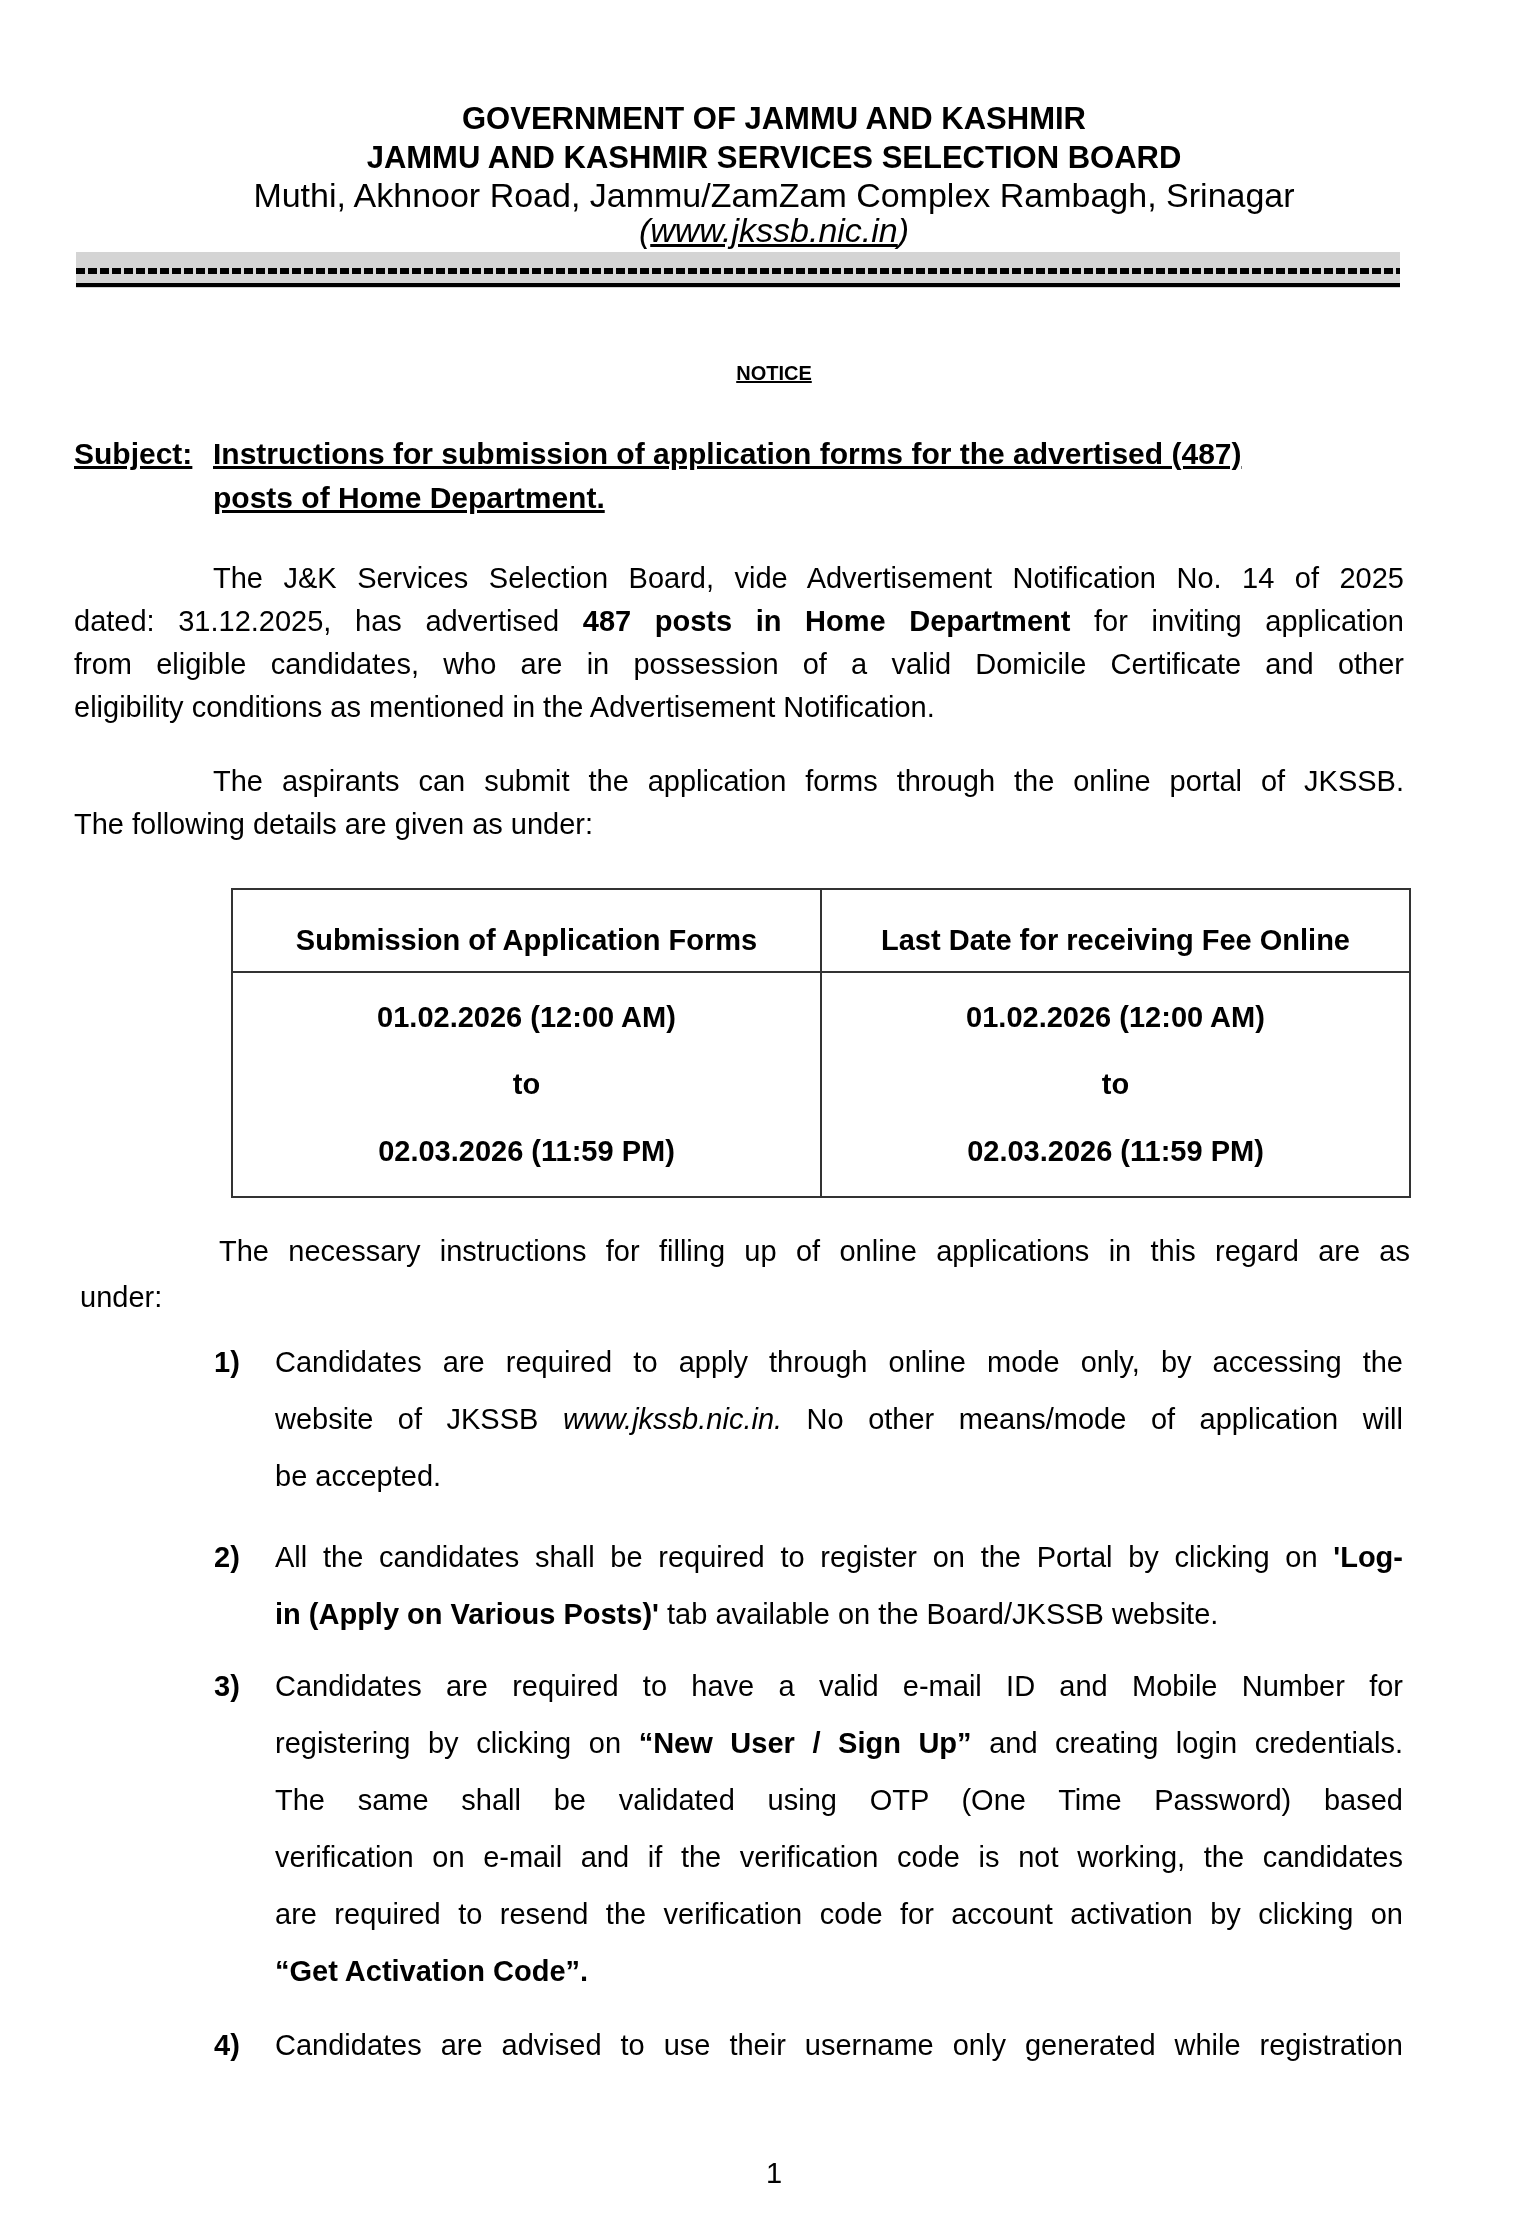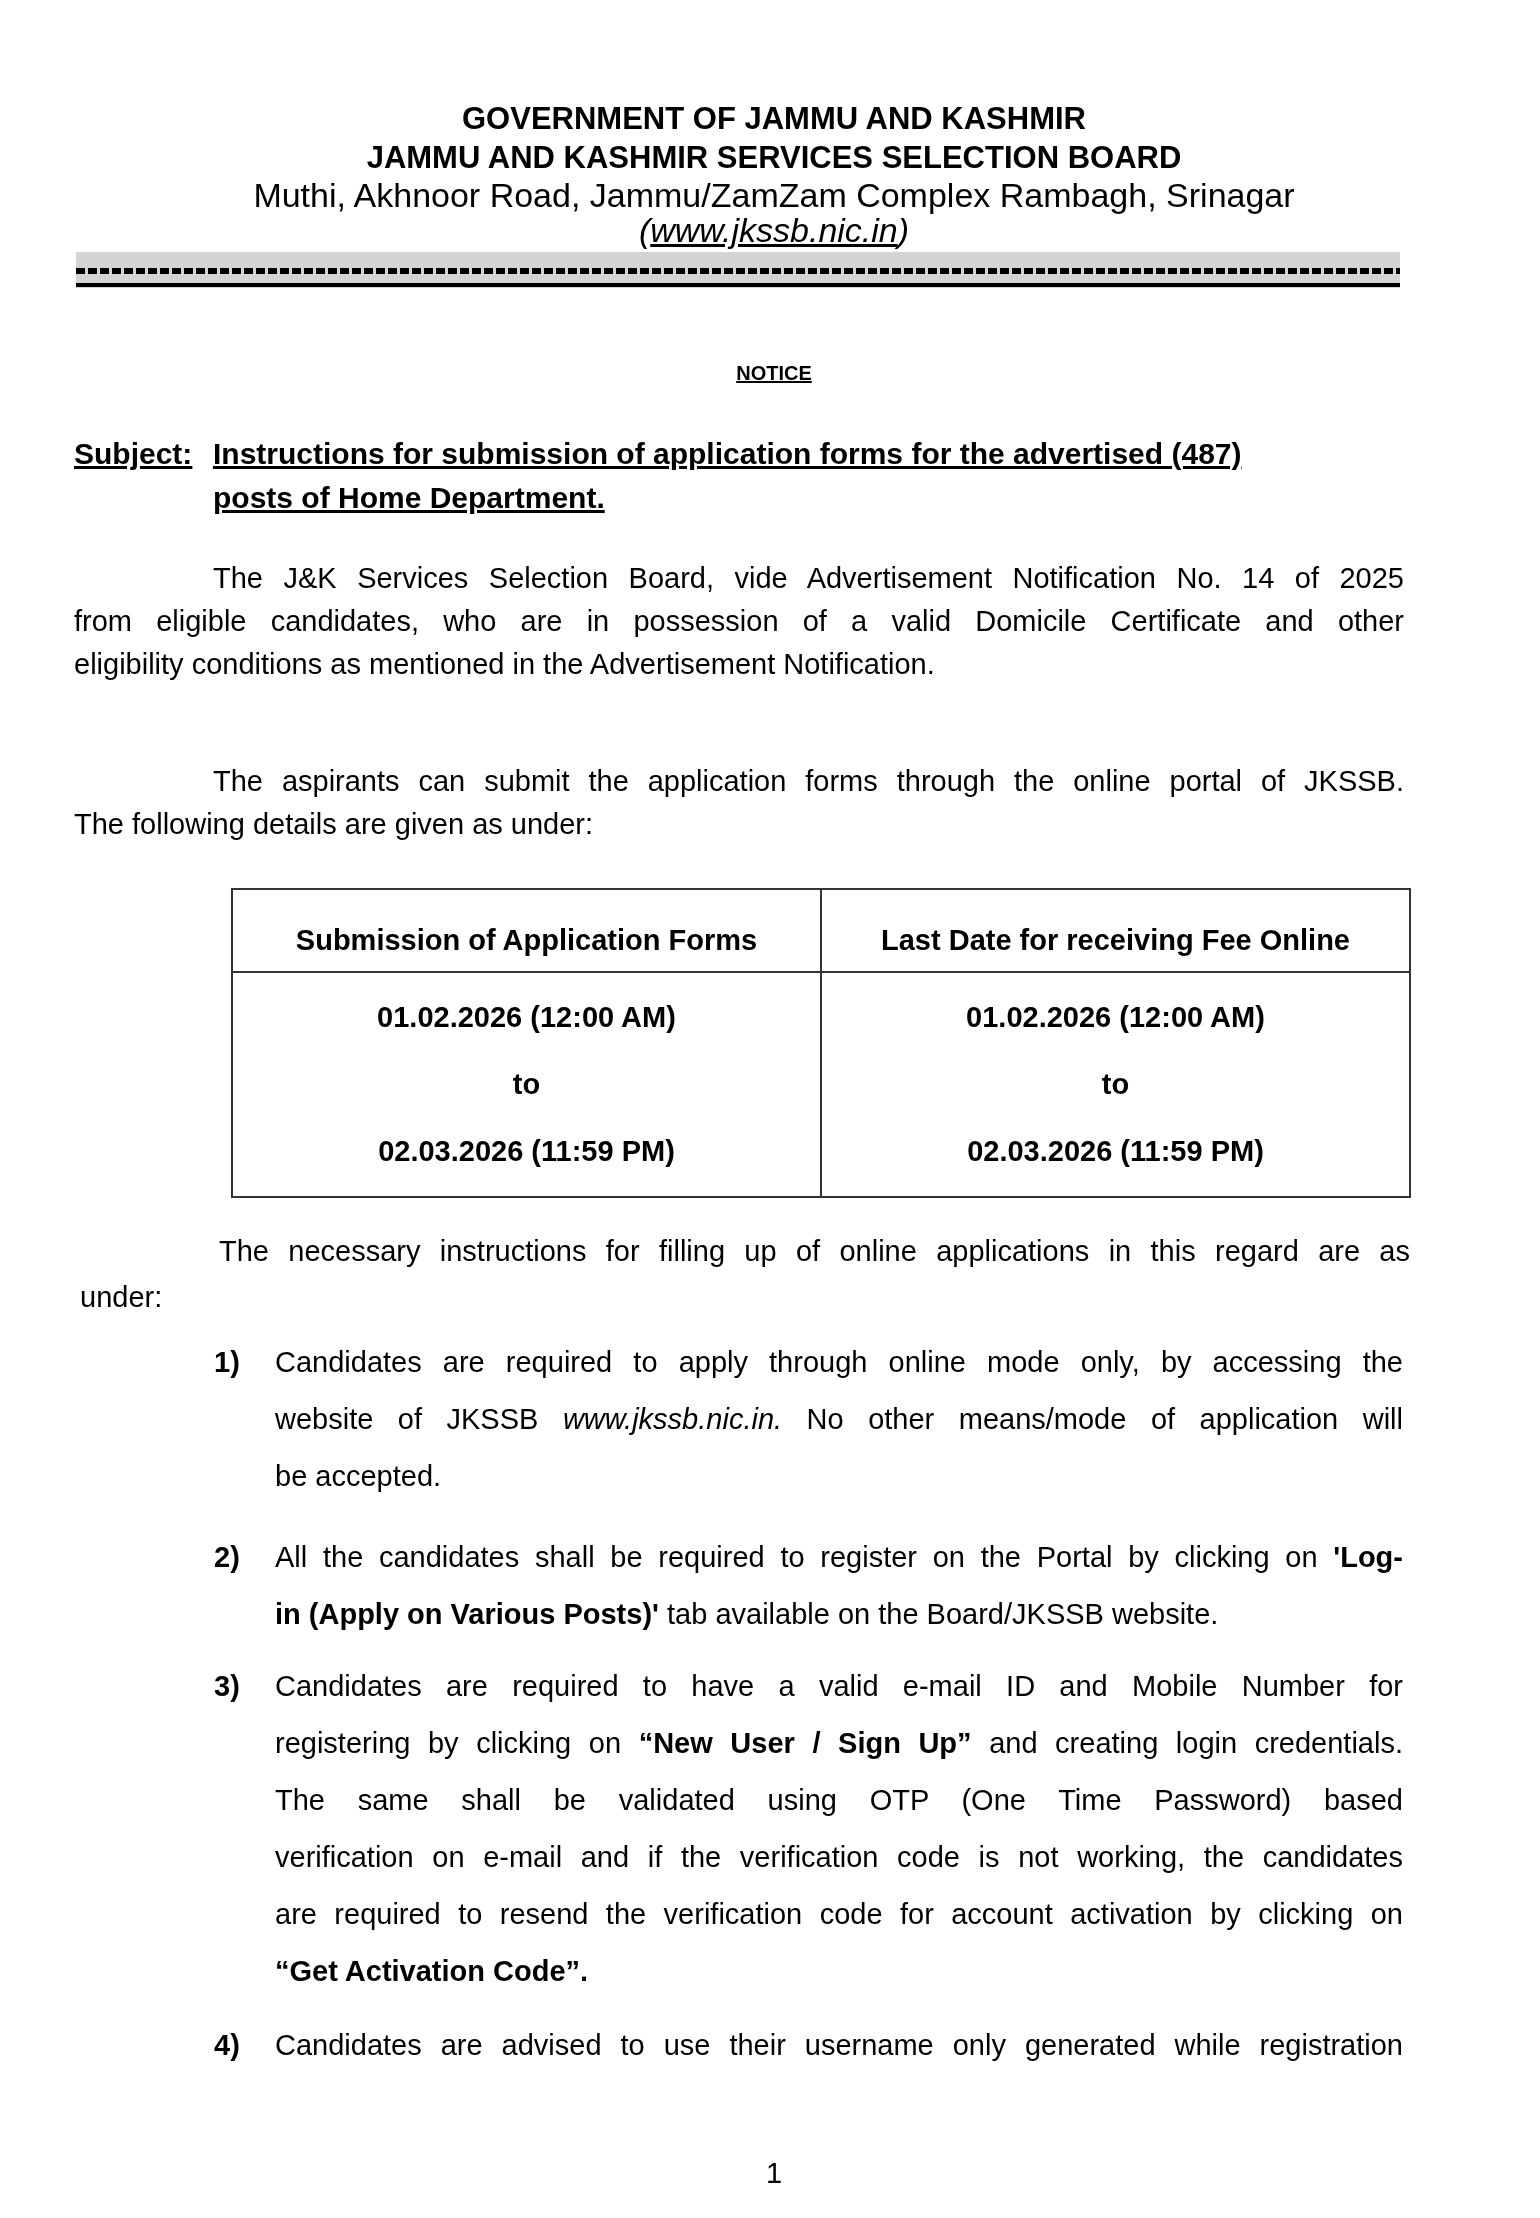--- a/index.html
+++ b/index.html
@@ -64,20 +64,21 @@
     <span class="lbl" style="position:absolute;left:0;">Subject:</span>
     <span class="txt" style="position:absolute;left:139px;">Instructions for submission of application forms for the advertised (487)</span>
   </div>
   <div style="position:relative;height:44px;">
     <span class="txt" style="position:absolute;left:139px;">posts of Home Department.</span>
   </div>
 </div>
 
 <div class="abs body" style="left:74px;top:557px;width:1330px;">
   <div class="justify" style="padding-left:139px;">The J&amp;K Services Selection Board, vide Advertisement Notification No. 14 of 2025</div>
+  <div class="justify"><span>dated: 31.12.2025, has advertised </span><span class="bold">487 posts in Home Department</span><span> for inviting application</span></div>
   <div class="justify">from eligible candidates, who are in possession of a valid Domicile Certificate and other</div>
   <div>eligibility conditions as mentioned in the Advertisement Notification.</div>
 </div>
 
 <div class="abs body" style="left:74px;top:760px;width:1330px;">
   <div class="justify" style="padding-left:139px;">The aspirants can submit the application forms through the online portal of JKSSB.</div>
   <div>The following details are given as under:</div>
 </div>
 
 <table class="dates">

